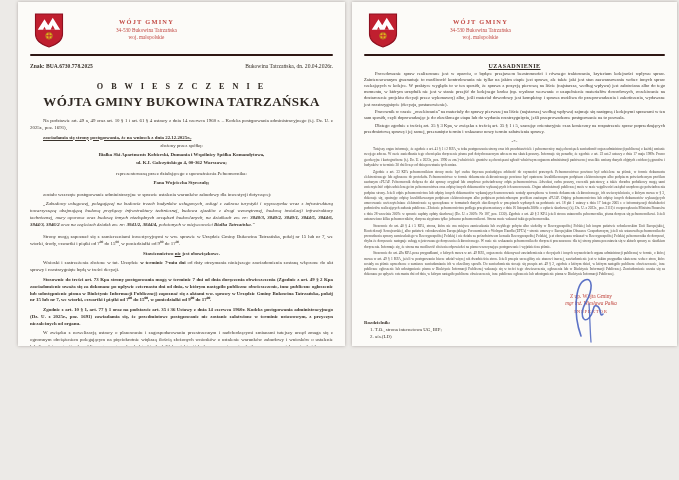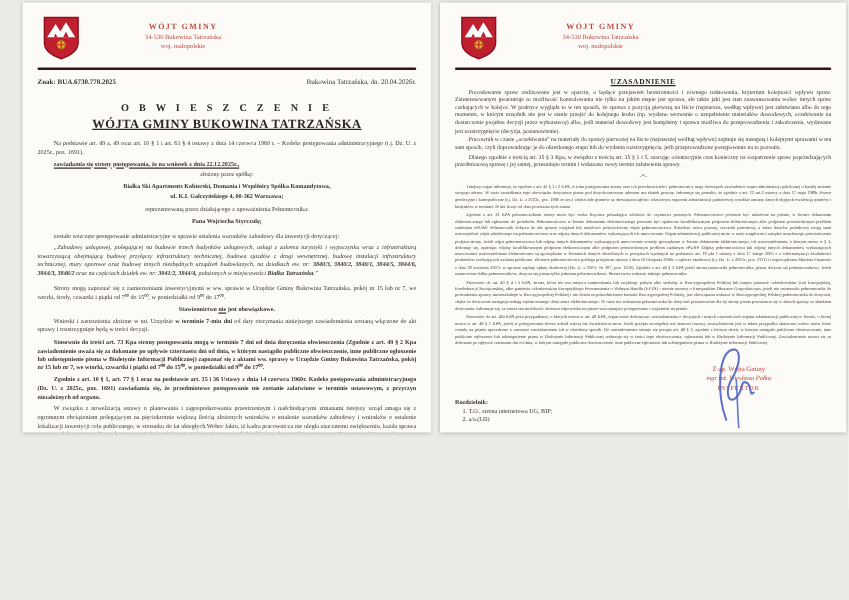--- a/index.html
+++ b/index.html
@@ -17,21 +17,21 @@
   .hdr-text{margin-left:52px;text-align:center;color:#c24a44;line-height:1.35;margin-top:6px;}
   .hdr-office{font-size:6.4px;letter-spacing:1.2px;font-weight:bold;}
   .hdr-addr,.hdr-prov{font-size:5.2px;}
   .rule{height:2px;background:#2e1714;margin-top:5px;border-radius:1px;}
 
   
   .znak-row{display:flex;justify-content:space-between;font-size:5.6px;margin-top:7px;}
   .znak-left{font-weight:bold;}
   .doc-title{text-align:center;margin-top:13px;font-weight:bold;color:#2f2822;}
   .doc-title .l1{font-size:8.2px;letter-spacing:3px;}
-  .doc-title .l2{font-size:10px;letter-spacing:.4px;margin-top:3px;text-decoration:underline;}
+  .doc-title .l2{font-size:13px;letter-spacing:.4px;margin-top:3px;}
   .body1{font-size:4.9px;line-height:1.42;text-align:justify;margin-top:8px;}
   .body1 p{margin:2.6px 0;text-indent:13px;}
   .body1 p.center{text-align:center;text-indent:0;margin:2px 0;}
   .b{font-weight:bold;}
   .i{font-style:italic;}
   .u{text-decoration:underline;}
   .tight{margin:0.5px 0 !important;}
 
   
   .uz-title{text-align:center;font-weight:bold;font-size:6px;text-decoration:underline;

